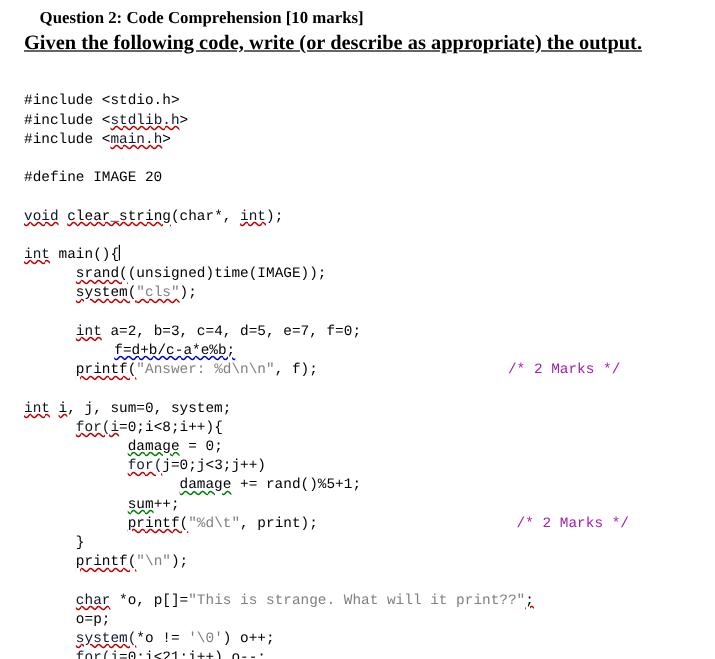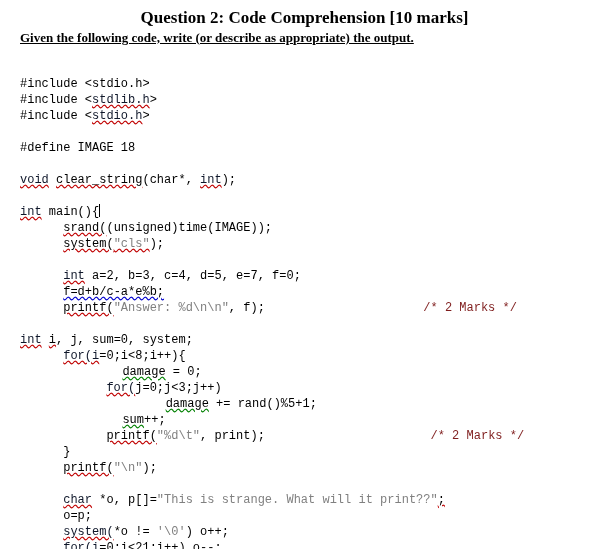--- a/index.html
+++ b/index.html
@@ -6,64 +6,63 @@
     margin: 0;
     padding: 8px 20px;
     width: 596px;
     box-sizing: border-box;
     font-family: "Times New Roman", serif;
     background: #fff;
     color: #000;
   }
   .title {
     font-weight: bold;
-    font-size: 17px;
+    font-size: 14px;
     margin: 0 0 2px 13px;
-    text-align: center;
   }
   .subtitle {
     font-weight: bold;
-    font-size: 13px;
+    font-size: 17px;
     text-decoration: underline;
     margin: 0 0 14px 0;
   }
   .code {
     font-family: Consolas, "Courier New", monospace;
     font-size: 12px;
     line-height: 16px;
     white-space: pre;
     color: #000;
   }
   .kw { color: #000000; }
   .str { color: #808080; }
-  .cmt { color: #7f1d1d; }
+  .cmt { color: #a21caf; }
   .wavy-r { text-decoration: underline wavy #c00000; }
-  .wavy-g { text-decoration: underline wavy #008000; margin-left: 16px; }
-  .wavy-b { text-decoration: underline wavy #0000cc; }
+  .wavy-g { text-decoration: underline wavy #008000; }
+  .wavy-b { text-decoration: underline wavy #0000cc; margin-left: 32px; }
   .kw.wavy-r { color:#0f172a; text-decoration: underline wavy #c00000; }
   .caret {
     display:inline-block;
     width:0;
     border-left:1px solid #000;
     height:13px;
     vertical-align:-2px;
   }
 </style>
 </head>
 <body>
 
 <div class="title">Question 2: Code Comprehension [10 marks]</div>
 <div class="subtitle">Given the following code, write (or describe as appropriate) the output.</div>
 
 <div class="code">
 <span class="kw">#include</span> <span class="kw">&lt;stdio.h&gt;</span>
 <span class="kw">#include</span> <span class="kw">&lt;</span><span class="kw wavy-r">stdlib.h</span><span class="kw">&gt;</span>
-<span class="kw">#include</span> <span class="kw">&lt;</span><span class="kw wavy-r">stdio.h</span><span class="kw">&gt;</span>
+<span class="kw">#include</span> <span class="kw">&lt;</span><span class="kw wavy-r">main.h</span><span class="kw">&gt;</span>
 
-<span class="kw">#define IMAGE 18</span>
+<span class="kw">#define IMAGE 20</span>
 
 <span class="kw wavy-r">void</span> <span class="wavy-r">clear_string</span><span>(</span><span class="kw">char</span><span>*</span><span>, </span><span class="kw wavy-r">int</span><span>);</span>
 
 <span class="kw wavy-r">int</span><span> main(){</span><span class="caret"></span>
       <span class="wavy-r">srand(</span><span>(</span><span class="kw">unsigned</span><span>)time(IMAGE));</span>
       <span class="wavy-r">system(</span><span class="str wavy-r">"cls"</span><span>);</span>
 
       <span class="kw wavy-r">int</span><span> a=2, b=3, c=4, d=5, e=7, f=0;</span>
       <span class="wavy-b">f=d+b/c-a*e%b;</span>
       <span class="wavy-r">printf(</span><span class="str">"Answer: %d\n\n"</span><span>, f);</span>                      <span class="cmt">/* 2 Marks */</span>

